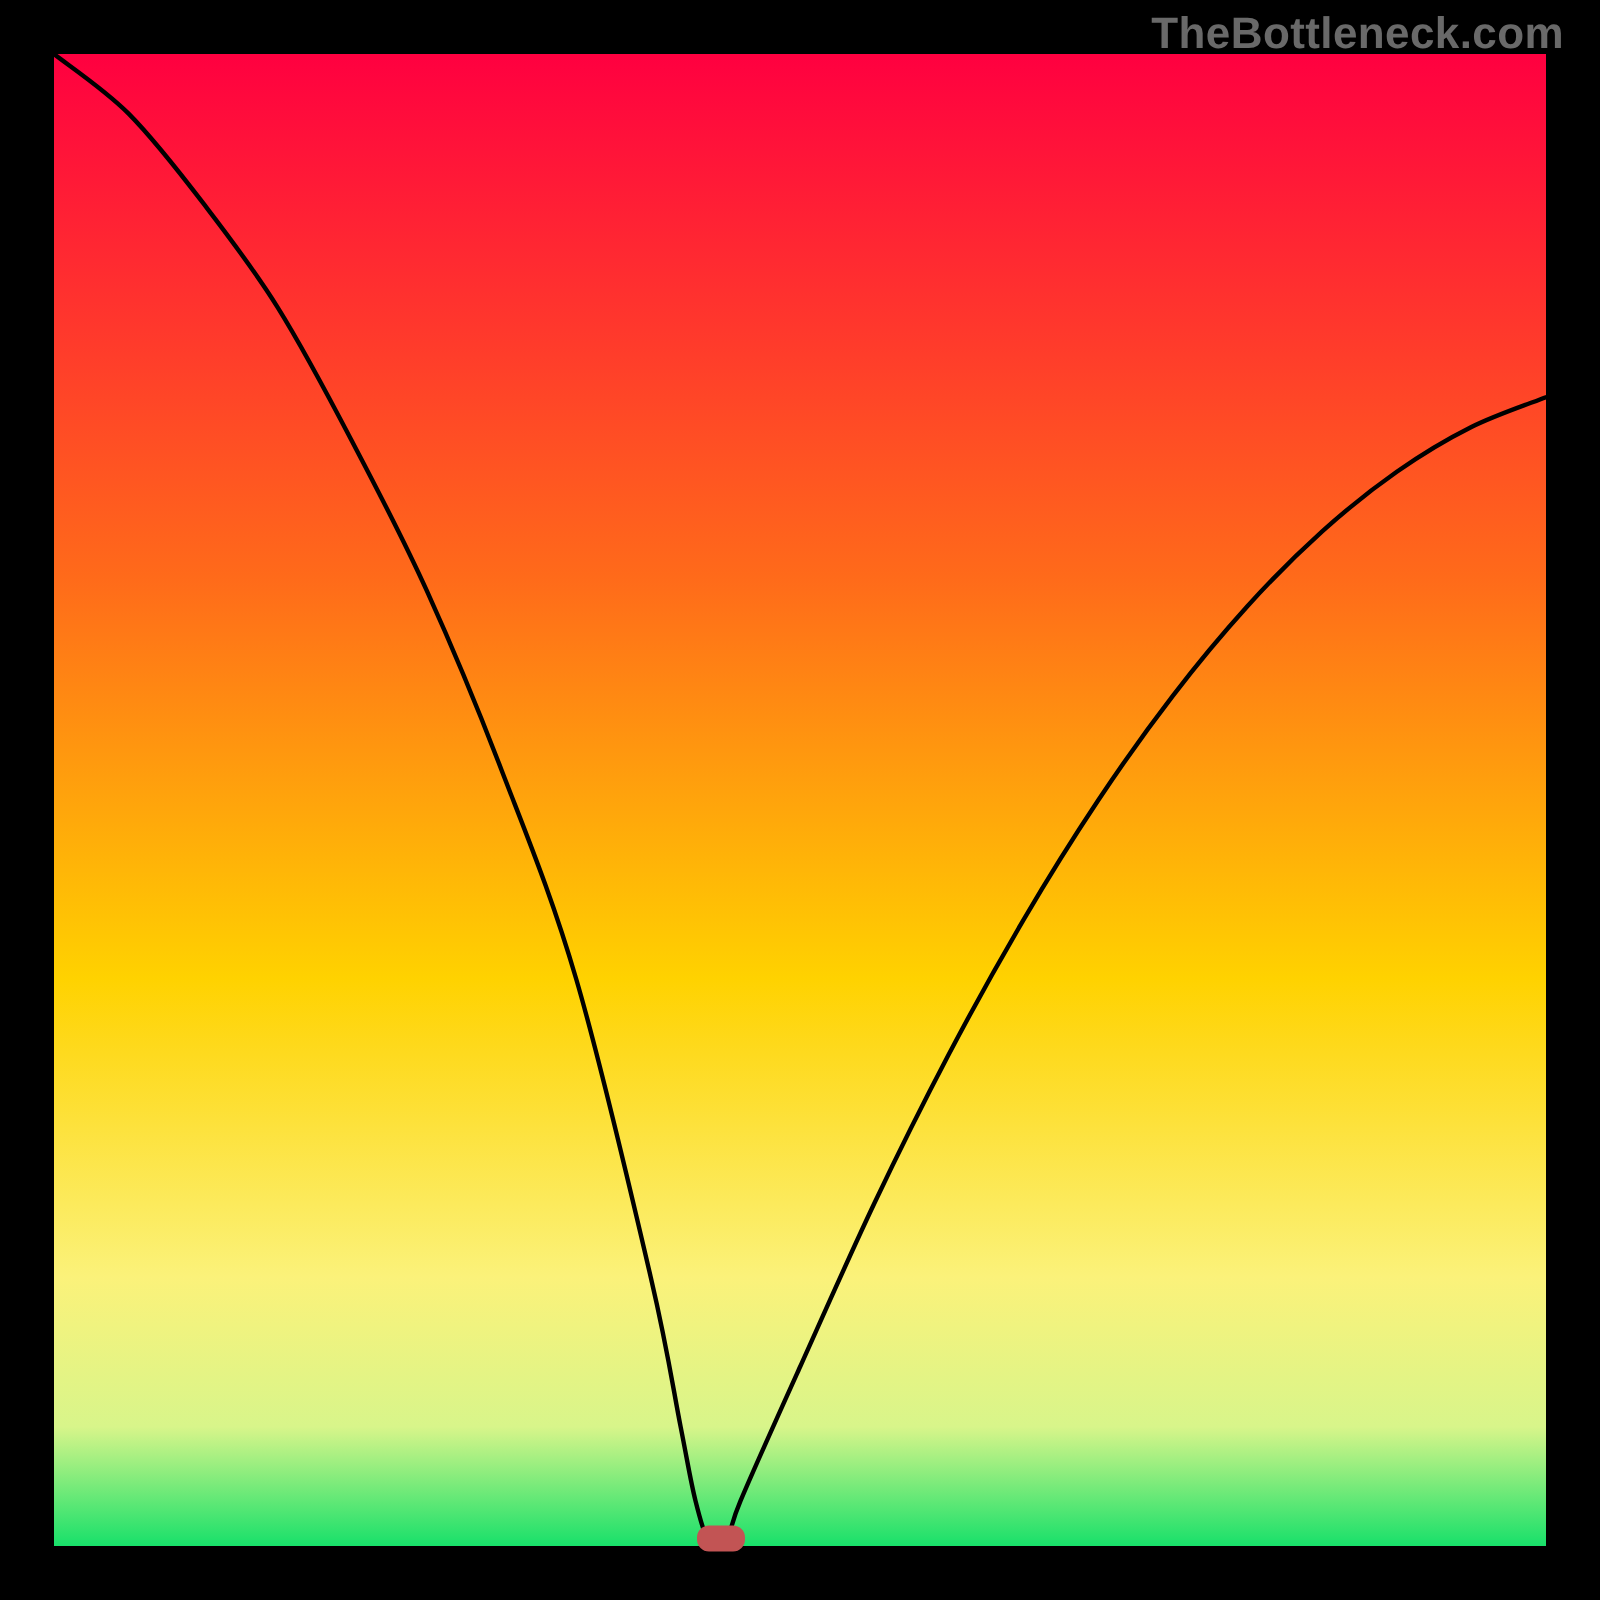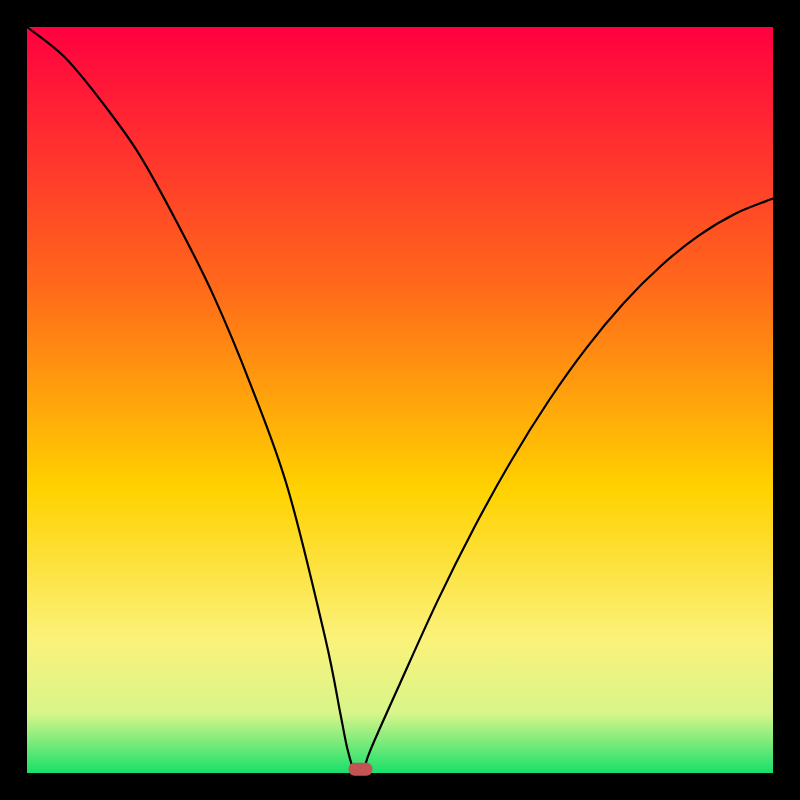--- a/index.html
+++ b/index.html
@@ -32,20 +32,21 @@
     left: 0;
     top: 0;
     width: 800px;
     height: 800px;
   }
 </style>
 </head>
 <body>
 <div class="frame">
 
+  <div class="watermark">TheBottleneck.com</div>
 
   <svg class="plot" viewBox="0 0 800 800">
     <defs>
       <linearGradient id="bg-grad" x1="0" y1="0" x2="0" y2="1">
         <stop id="g0" offset="0%" stop-color="#ff0040"></stop>
         <stop id="g1" offset="35%" stop-color="#ff6a1a"></stop>
         <stop id="g2" offset="62%" stop-color="#ffd200"></stop>
         <stop id="g3" offset="82%" stop-color="#fbf27a"></stop>
         <stop id="g4" offset="92%" stop-color="#d8f58a"></stop>
         <stop id="g5" offset="100%" stop-color="#18e06a"></stop>

